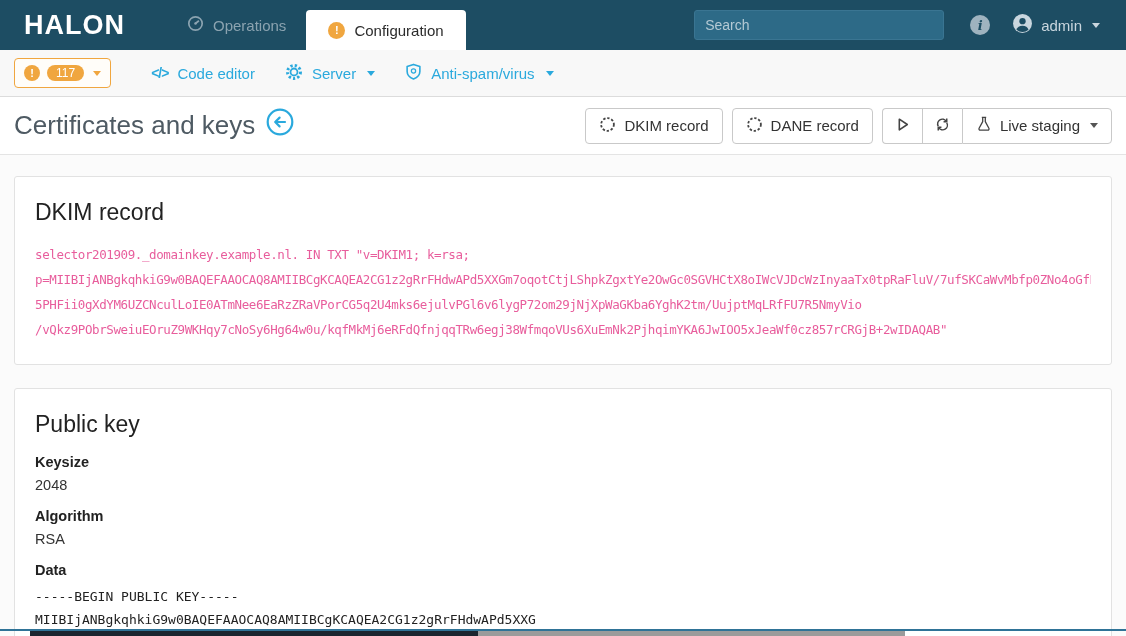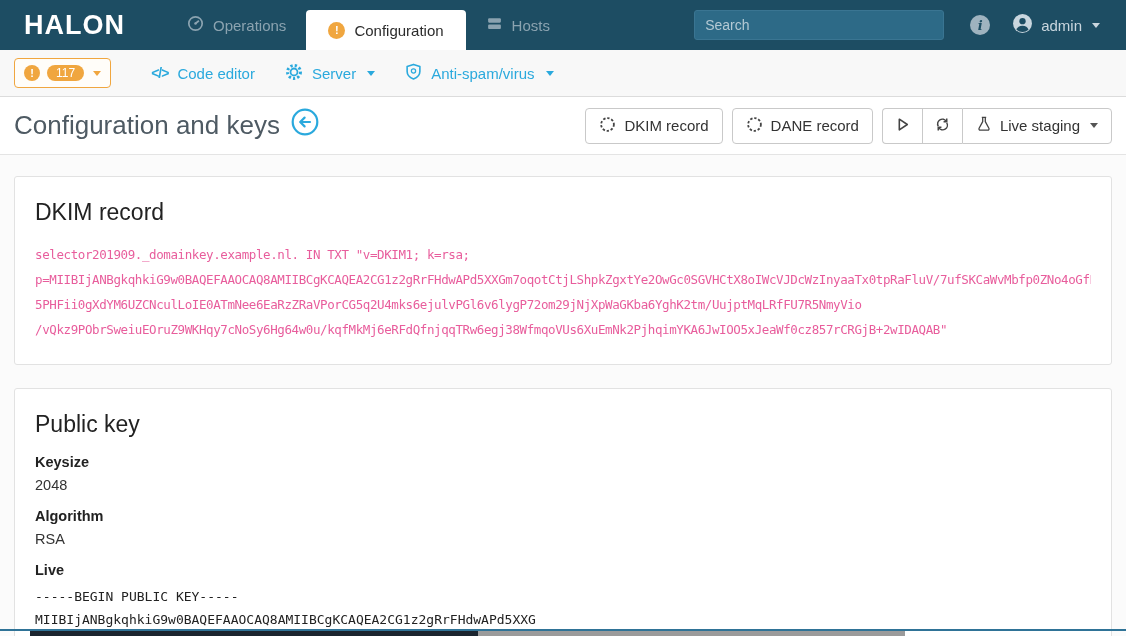--- a/index.html
+++ b/index.html
@@ -69,29 +69,20 @@
         </svg>
     </span>
     <span>Operations</span>
   </div>
 
   <div class="topnav-item active">
     <span class="warn-circle">!</span>
     <span>Configuration</span>
   </div>
 
-  <div class="topnav-item">
-    <span>
-      <svg width="17" height="17" viewBox="0 0 16 16">
-          <rect x="2" y="3" width="12" height="4.2" rx="1" fill="#8ba3b0"></rect>
-          <rect x="2" y="9" width="12" height="4.2" rx="1" fill="#8ba3b0"></rect>
-        </svg>
-    </span>
-    <span>Hosts</span>
-  </div>
 
   <input class="search" type="text" placeholder="Search" style="">
 
   <span class="info-icon">i</span>
 
   <div class="user">
     <span>
       <svg width="21" height="21" viewBox="0 0 16 16">
           <circle cx="8" cy="8" r="7.2" fill="#c9d6de"></circle>
           <circle cx="8" cy="6.2" r="2.4" fill="#1d4d63"></circle>
@@ -134,21 +125,21 @@
           <circle cx="8" cy="7.6" r="2" fill="none" stroke="#2aa9dd" stroke-width="1.2"></circle>
         </svg>
     </span>
     <span>Anti-spam/virus</span>
     <span class="caret"></span>
   </div>
 </div>
 
 <div class="page-header">
   <div class="page-title">
-    <span>Configuration and keys</span>
+    <span>Certificates and keys</span>
     <span>
       <svg width="28" height="28" viewBox="0 0 28 28">
           <circle cx="14" cy="14" r="12.3" fill="none" stroke="#2aa9dd" stroke-width="2.2"></circle>
           <path d="M19 14 H10 M13.6 9.6 L9.2 14 l4.4 4.4" fill="none" stroke="#2aa9dd" stroke-width="2.2" stroke-linecap="round" stroke-linejoin="round"></path>
         </svg>
     </span>
   </div>
 
   <div class="header-actions">
     <button class="btn">
@@ -217,21 +208,21 @@
       <div class="field-label">Keysize</div>
       <div class="field-value">2048</div>
     </div>
 
     <div class="field">
       <div class="field-label">Algorithm</div>
       <div class="field-value">RSA</div>
     </div>
 
     <div class="field">
-      <div class="field-label">Live</div>
+      <div class="field-label">Data</div>
       <div class="mono-dark">-----BEGIN PUBLIC KEY-----</div>
       <div class="mono-dark">MIIBIjANBgkqhkiG9w0BAQEFAAOCAQ8AMIIBCgKCAQEA2CG1z2gRrFHdwAPd5XXG</div>
       <div class="mono-dark">m7oqotCtjLShpkZgxtYe2OwGc0SGVHCtX8oIWcVJDcWzInyaaTx0tpRaFluV/7uf</div>
     </div>
   </div>
 
 </div>
 
 <div class="cutoff-line"></div>
 <div class="cutoff-dark"></div>

